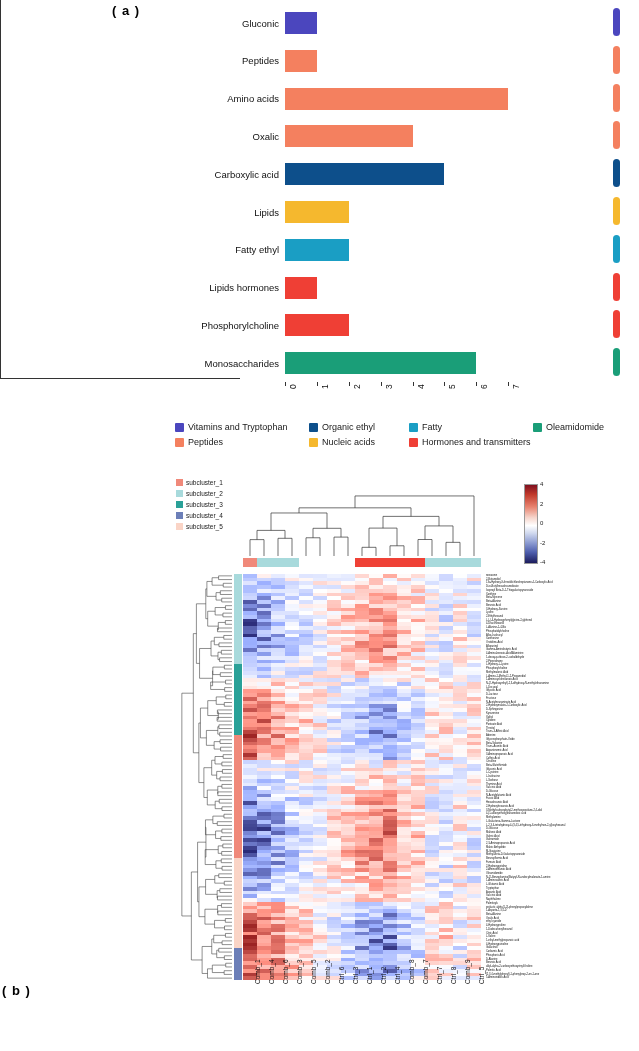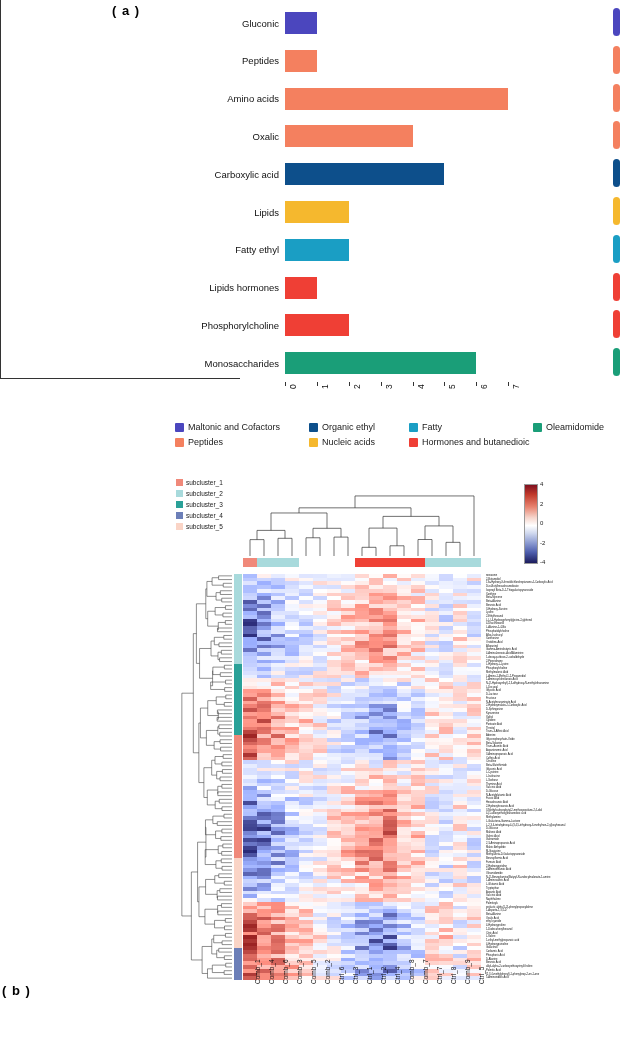--- a/index.html
+++ b/index.html
@@ -208,21 +208,21 @@
       <div class="side-strip" style="top: 197px; height: 28px; background: rgb(245, 184, 46);"></div>
       <div class="side-strip" style="top: 234.8px; height: 28px; background: rgb(26, 158, 196);"></div>
       <div class="side-strip" style="top: 272.6px; height: 28px; background: rgb(239, 63, 53);"></div>
       <div class="side-strip" style="top: 310.4px; height: 28px; background: rgb(239, 63, 53);"></div>
       <div class="side-strip" style="top: 348.2px; height: 28px; background: rgb(26, 158, 120);"></div>
     </div>
   <div id="legend-a">
       <div class="legend-row">
         <div class="legend-item" style="min-width: 120px;">
           <span class="legend-swatch" style="background: rgb(75, 70, 190);"></span>
-          <span>Maltonic and Cofactors</span>
+          <span>Vitamins and Tryptophan</span>
         </div>
         <div class="legend-item" style="min-width: 86px;">
           <span class="legend-swatch" style="background: rgb(13, 79, 139);"></span>
           <span>Organic ethyl</span>
         </div>
         <div class="legend-item" style="min-width: 110px;">
           <span class="legend-swatch" style="background: rgb(26, 158, 196);"></span>
           <span>Fatty</span>
         </div>
         <div class="legend-item" style="min-width: 0px;">
@@ -234,21 +234,21 @@
         <div class="legend-item" style="min-width: 120px;">
           <span class="legend-swatch" style="background: rgb(244, 128, 95);"></span>
           <span>Peptides</span>
         </div>
         <div class="legend-item" style="min-width: 86px; align-items: center;">
           <span class="legend-swatch" style="background: rgb(245, 184, 46);"></span>
           <span>Nucleic acids</span>
         </div>
         <div class="legend-item" style="min-width: 0px;">
           <span class="legend-swatch" style="background: rgb(239, 63, 53);"></span>
-          <span>Hormones and butanedioic</span>
+          <span>Hormones and transmitters</span>
         </div>
       </div>
     </div>
 </div>
 
 <div id="panel-b">
   <div class="panel-label" id="label-b">( b )</div>
 
   <div id="subcluster-legend">
       <div class="sc-row">

